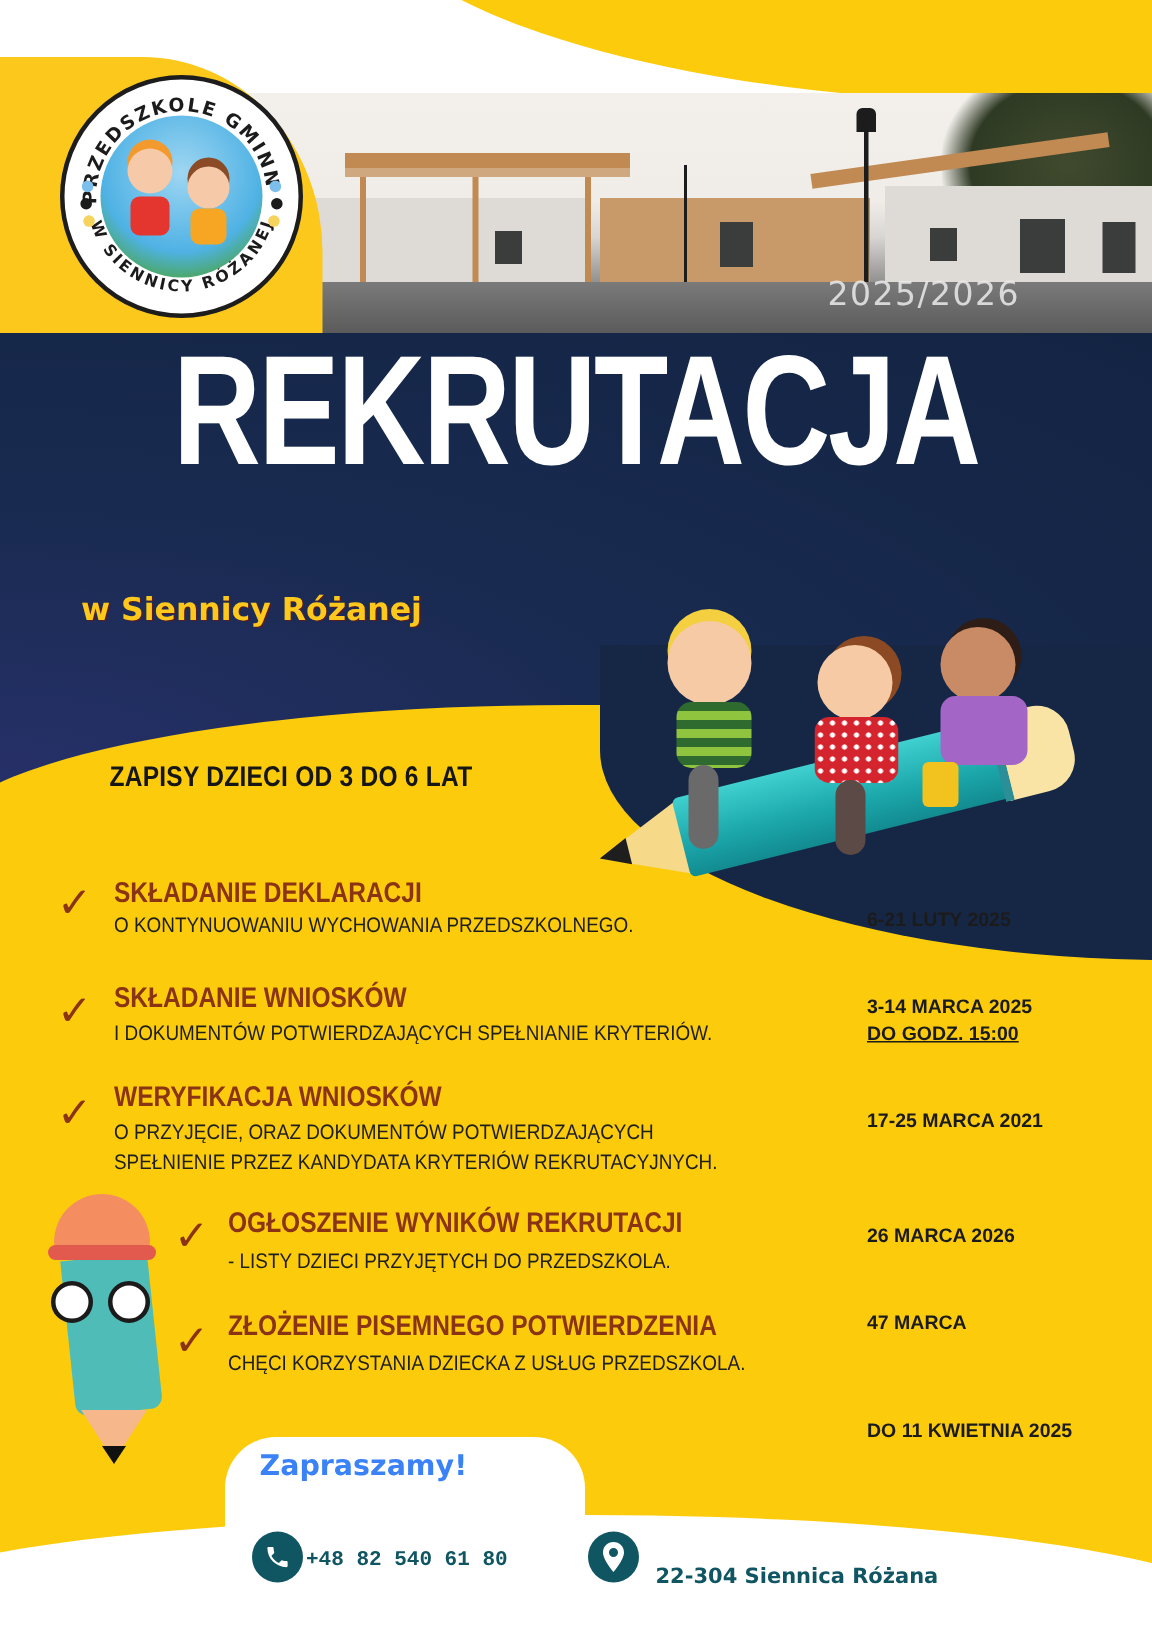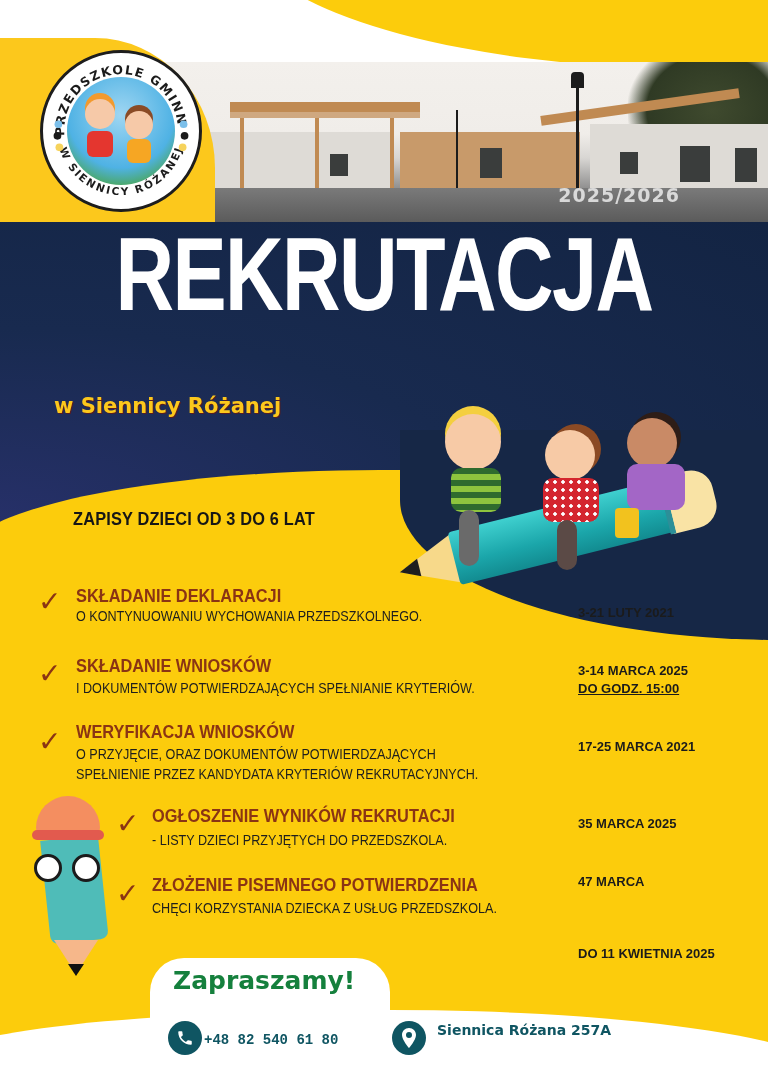--- a/index.html
+++ b/index.html
@@ -13,21 +13,21 @@
 
   
   .photo { position: absolute; left: 150px; top: 62px; width: 618px; height: 160px; overflow: hidden;
     background: linear-gradient(180deg, #f3f0ec 0%, #f0ede9 45%, #d8d6d3 60%, #8c8c8c 80%, #6c6c6c 100%); }
   .photo .tree { position: absolute; right: 0; top: 0; width: 140px; height: 120px; background: radial-gradient(ellipse at 60% 40%, #3f4a2e 0%, #2f3a24 55%, rgba(47,58,36,0) 72%); }
   .photo .bldg { position: absolute; background: #dedbd6; }
   .photo .wood { position: absolute; background: #c08a52; }
   .photo .window { position: absolute; background: #3a3d3c; }
   .photo .lamp { position: absolute; background: #1c1c1c; }
   .photo .ground { position: absolute; left: 0; bottom: 0; width: 100%; height: 34px; background: linear-gradient(180deg,#7a7a7a,#5b5b5b); }
-  .year { position: absolute; right: 88px; top: 184px; color: rgba(235,235,235,0.85); font-family: "DejaVu Sans", sans-serif; font-weight: 700; font-size: 19px; letter-spacing: 1px; }
+  .year { position: absolute; right: 88px; top: 184px; color: rgba(235,235,235,0.85); font-family: "DejaVu Sans", sans-serif; font-weight: 400; font-size: 22px; letter-spacing: 1px; }
 
   
   .logo-panel { position: absolute; left: 0; top: 38px; width: 215px; height: 184px; background: #fcc81c; border-top-right-radius: 120px 130px; }
   .logo { position: absolute; left: 40px; top: 50px; width: 162px; height: 162px; border-radius: 50%; background: #ffffff; border: 3px solid #1d1d1d; display: flex; align-items: center; justify-content: center; }
   .logo .scene { width: 108px; height: 108px; border-radius: 50%; background: radial-gradient(circle at 50% 35%, #9fd6f2 0%, #4fb2e4 60%, #4aa54a 85%); position: relative; overflow: hidden; }
   .logo .kid1 { position: absolute; left: 18px; top: 22px; width: 30px; height: 30px; border-radius: 50%; background: #f6c9a8; box-shadow: 0 -6px 0 #f29a2e; }
   .logo .kid2 { position: absolute; left: 58px; top: 34px; width: 28px; height: 28px; border-radius: 50%; background: #f6c9a8; box-shadow: 0 -6px 0 #8a4b26; }
   .logo .body1 { position: absolute; left: 20px; top: 54px; width: 26px; height: 26px; background: #e4362f; border-radius: 6px; }
   .logo .body2 { position: absolute; left: 60px; top: 62px; width: 24px; height: 24px; background: #f6a623; border-radius: 6px; }
   .logo .ring-text { position: absolute; inset: 0; }
@@ -69,21 +69,21 @@
   .mascot .eraser { position: absolute; left: 6px; top: 4px; width: 64px; height: 38px; background: #f48e60; border-radius: 32px 32px 6px 6px; }
   .mascot .band { position: absolute; left: 2px; top: 38px; width: 72px; height: 10px; background: #e25a4e; border-radius: 5px; }
   .mascot .body { position: absolute; left: 10px; top: 46px; width: 58px; height: 104px; background: #4fbcb8; transform: rotate(-6deg); transform-origin: top; border-radius: 0 0 8px 8px; }
   .mascot .glass { position: absolute; top: 62px; width: 28px; height: 28px; border: 3px solid #1b1b1b; border-radius: 50%; background: #ffffff; }
   .mascot .wood { position: absolute; left: 24px; top: 148px; width: 0; height: 0; border-left: 22px solid transparent; border-right: 22px solid transparent; border-top: 34px solid #f6b78a; }
   .mascot .lead { position: absolute; left: 38px; top: 172px; width: 0; height: 0; border-left: 8px solid transparent; border-right: 8px solid transparent; border-top: 12px solid #111; }
 
   
   .bottom-white { position: absolute; left: -60px; top: 1010px; width: 900px; height: 200px; background: #ffffff; border-top-left-radius: 450px 50px; border-top-right-radius: 450px 70px; }
   .tab { position: absolute; left: 150px; top: 958px; width: 240px; height: 70px; background: #ffffff; border-radius: 34px 34px 0 0; }
-  .invite { position: absolute; left: 173px; top: 966px; color: #15803d; font-family: "DejaVu Sans", sans-serif; font-weight: 700; font-size: 25px; text-align: right; }
+  .invite { position: absolute; left: 173px; top: 966px; color: #3b82f6; font-family: "DejaVu Sans", sans-serif; font-weight: 700; font-size: 19px; text-align: right; }
   .contact-icon { position: absolute; width: 34px; height: 34px; border-radius: 50%; background: #0f5562; display: flex; align-items: center; justify-content: center; }
   .contact-text { position: absolute; color: #0f5562; font-family: "DejaVu Sans", sans-serif; font-weight: 700; font-size: 14px; line-height: 21px; white-space: nowrap; }
 </style>
 </head>
 <body>
 
 <div class="poster">
 
   <div class="top-blob"></div>
 
@@ -173,21 +173,21 @@
       <div class="torso" style="left:-12px;top:90px;width:24px;height:30px;background:#f2c21e;border-radius:4px;"></div>
     </div>
   </div>
 
   <div class="ages">ZAPISY DZIECI OD 3 DO 6 LAT</div>
 
   <div class="step">
     <span class="check" style="left:38px;top:588px;">✓</span>
     <span class="step-title" style="left:76px;top:585px;">SKŁADANIE DEKLARACJI</span>
     <span class="step-desc" style="left:76px;top:607px;">O KONTYNUOWANIU WYCHOWANIA PRZEDSZKOLNEGO.</span>
-    <span class="step-date" style="top:603px;">3-21 LUTY 2021</span>
+    <span class="step-date" style="top:603px;">6-21 LUTY 2025</span>
   </div>
 
   <div class="step">
     <span class="check" style="left:38px;top:660px;">✓</span>
     <span class="step-title" style="left:76px;top:655px;">SKŁADANIE WNIOSKÓW</span>
     <span class="step-desc" style="left:76px;top:679px;">I DOKUMENTÓW POTWIERDZAJĄCYCH SPEŁNIANIE KRYTERIÓW.</span>
     <span class="step-date" style="top:661px;">3-14 MARCA 2025</span>
     <span class="step-date" style="top:679px;text-decoration:underline;">DO GODZ. 15:00</span>
   </div>
 
@@ -196,21 +196,21 @@
     <span class="step-title" style="left:76px;top:721px;">WERYFIKACJA WNIOSKÓW</span>
     <span class="step-desc" style="left:76px;top:745px;">O PRZYJĘCIE, ORAZ DOKUMENTÓW POTWIERDZAJĄCYCH</span>
     <span class="step-desc" style="left:76px;top:765px;">SPEŁNIENIE PRZEZ KANDYDATA KRYTERIÓW REKRUTACYJNYCH.</span>
     <span class="step-date" style="top:737px;">17-25 MARCA 2021</span>
   </div>
 
   <div class="step">
     <span class="check" style="left:116px;top:810px;">✓</span>
     <span class="step-title" style="left:152px;top:805px;">OGŁOSZENIE WYNIKÓW REKRUTACJI</span>
     <span class="step-desc" style="left:152px;top:831px;">- LISTY DZIECI PRZYJĘTYCH DO PRZEDSZKOLA.</span>
-    <span class="step-date" style="top:814px;">35 MARCA 2025</span>
+    <span class="step-date" style="top:814px;">26 MARCA 2026</span>
   </div>
 
   <div class="step">
     <span class="check" style="left:116px;top:880px;">✓</span>
     <span class="step-title" style="left:152px;top:874px;">ZŁOŻENIE PISEMNEGO POTWIERDZENIA</span>
     <span class="step-desc" style="left:152px;top:899px;">CHĘCI KORZYSTANIA DZIECKA Z USŁUG PRZEDSZKOLA.</span>
     <span class="step-date" style="top:872px;">47 MARCA</span>
     <span class="step-date" style="top:944px;">DO 11 KWIETNIA 2025</span>
   </div>
 
@@ -233,14 +233,14 @@
         <path fill="#ffffff" d="M6.6 10.8c1.4 2.8 3.8 5.1 6.6 6.6l2.2-2.2c.3-.3.7-.4 1-.2 1.1.4 2.3.6 3.6.6.6 0 1 .4 1 1V20c0 .6-.4 1-1 1C10.6 21 3 13.4 3 4c0-.6.4-1 1-1h3.5c.6 0 1 .4 1 1 0 1.3.2 2.5.6 3.6.1.3 0 .7-.2 1L6.6 10.8z"></path>
       </svg>
   </div>
   <div class="contact-text" style="left:204px;top:1030px;font-family:Liberation Mono, monospace;">+48 82 540 61 80</div>
 
   <div class="contact-icon" style="left:392px;top:1021px;">
     <svg width="16" height="20" viewBox="0 0 24 30">
         <path fill="#ffffff" d="M12 0C6 0 1.5 4.6 1.5 10.5 1.5 18 12 30 12 30s10.5-12 10.5-19.5C22.5 4.6 18 0 12 0zm0 15a4.5 4.5 0 1 1 0-9 4.5 4.5 0 0 1 0 9z"></path>
       </svg>
   </div>
-  <div class="contact-text" style="left:437px;top:1020px;">Siennica Różana 257A</div>
+  <div class="contact-text" style="left:437px;top:1041px;">22-304 Siennica Różana</div>
 </div>
 
 </body></html>

